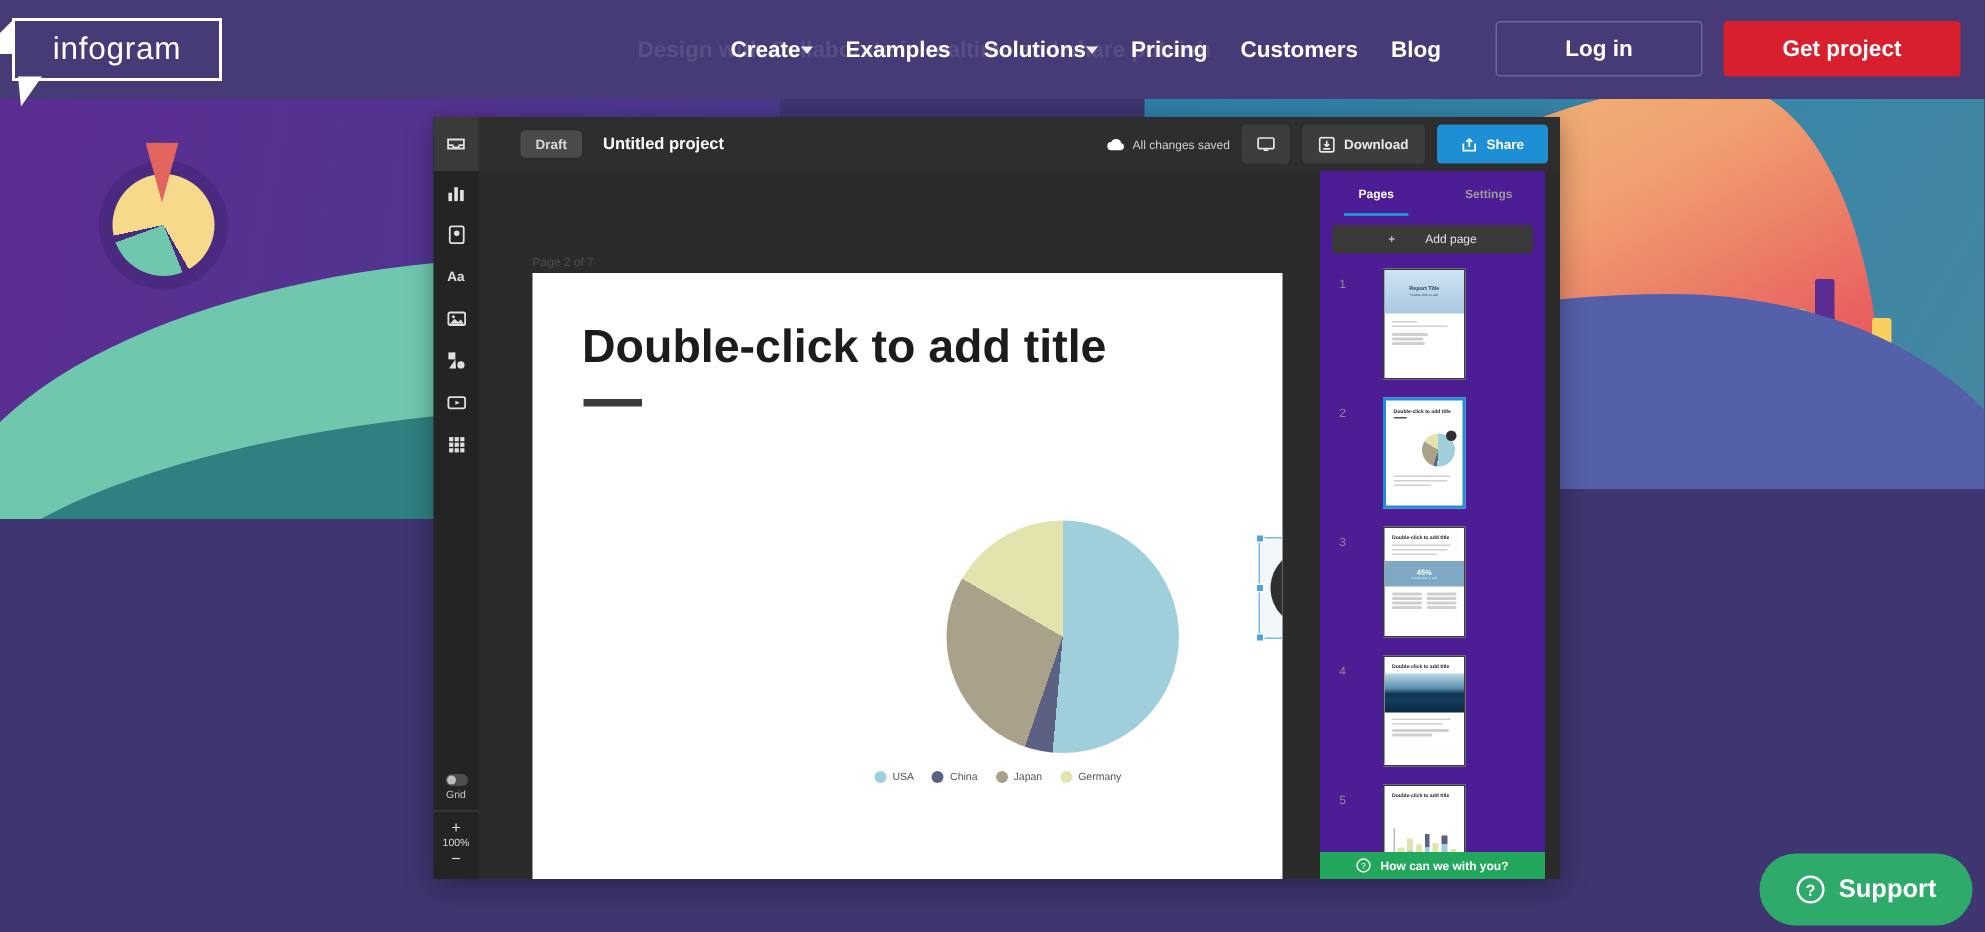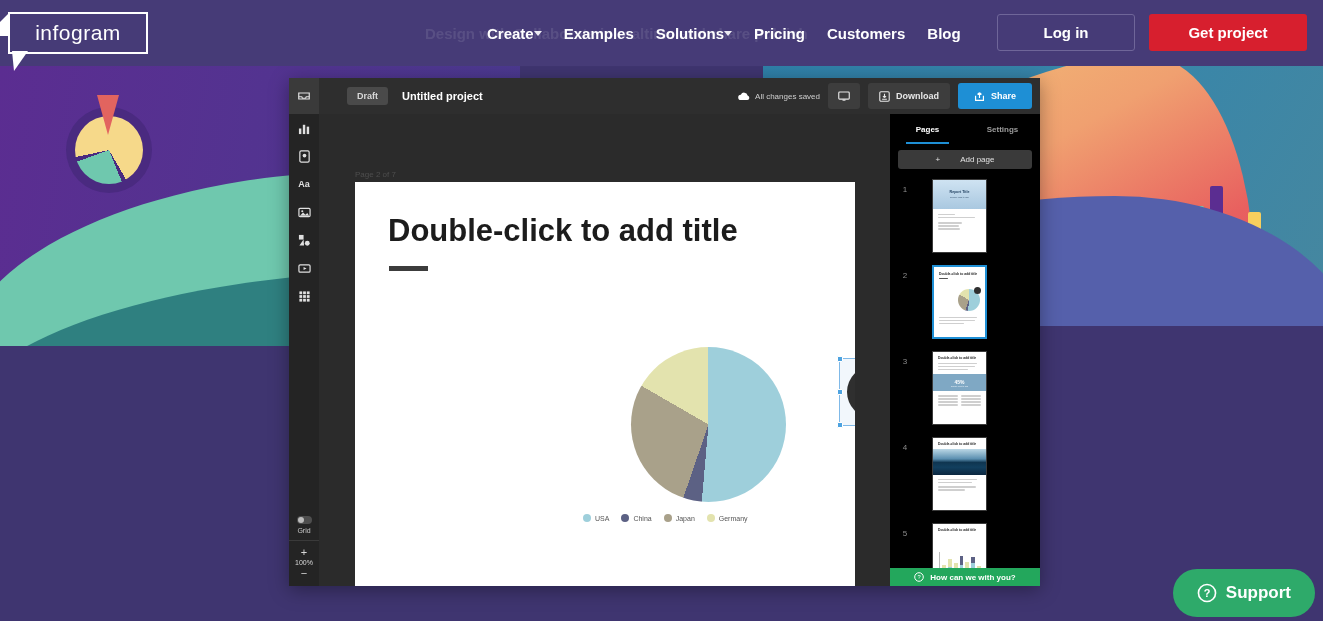--- a/index.html
+++ b/index.html
@@ -203,22 +203,22 @@
   .h-tl { left: -3px; top: -3px; } .h-ml { left: -3px; top: 50%; margin-top: -3px; } .h-bl { left: -3px; bottom: -3px; }
   #legend {
     position: absolute; left: 228px; top: 332px; display: flex; gap: 12px; align-items: center;
   }
   .legend-item { display: flex; align-items: center; gap: 4px; }
   .legend-dot { width: 8px; height: 8px; border-radius: 50%; }
   .legend-label { font-size: 7px; color: #555; }
 
   
   #right-panel {
-    position: absolute; right: 0; top: 36px; width: 150px; height: 472px;
-    background: #000000; overflow: hidden;
+    position: absolute; right: 10px; top: 36px; width: 150px; height: 472px;
+    background: #4c1d95; overflow: hidden;
   }
   #panel-tabs { display: flex; height: 30px; }
   .panel-tab {
     flex: 1; display: flex; align-items: center; justify-content: center;
     color: #9b9b9b; font-size: 8px; font-weight: bold; cursor: pointer; position: relative;
   }
   .panel-tab.active { color: #fff; }
   .panel-tab.active::after {
     content: ""; position: absolute; left: 16px; right: 16px; bottom: 0; height: 2px; background: #1e8fd5;
   }

